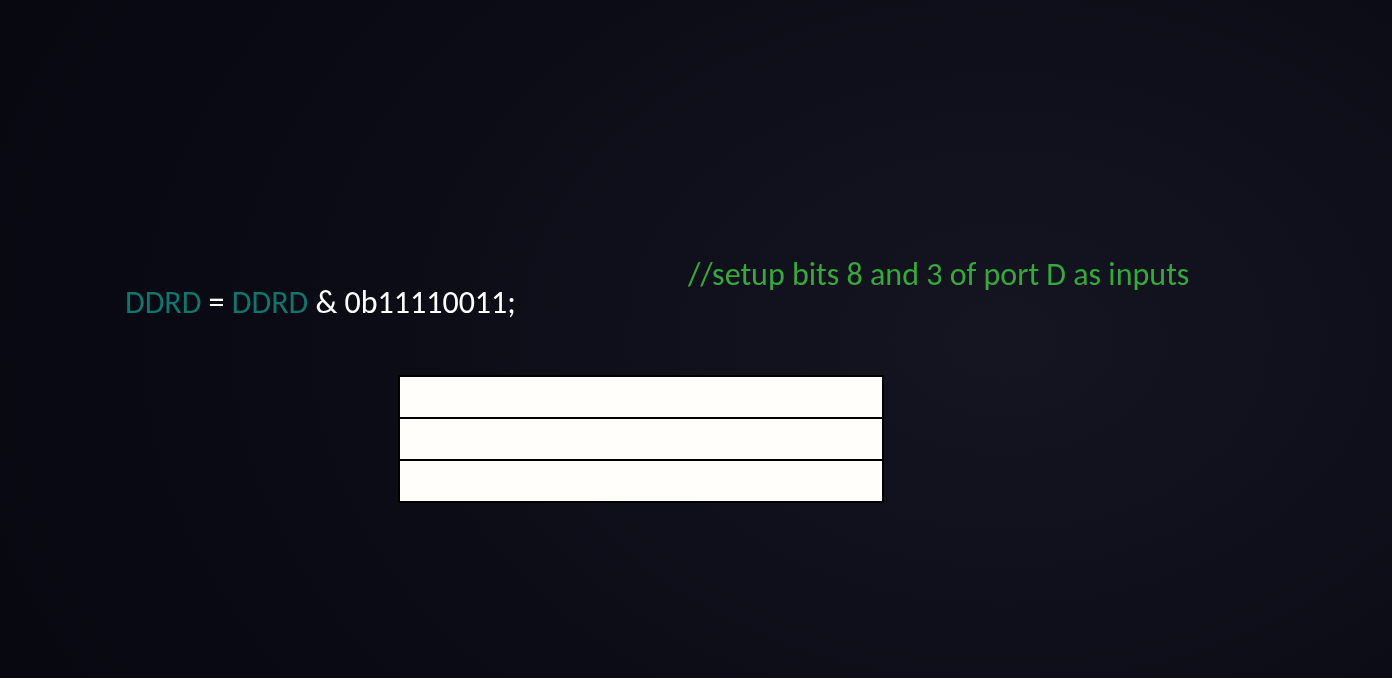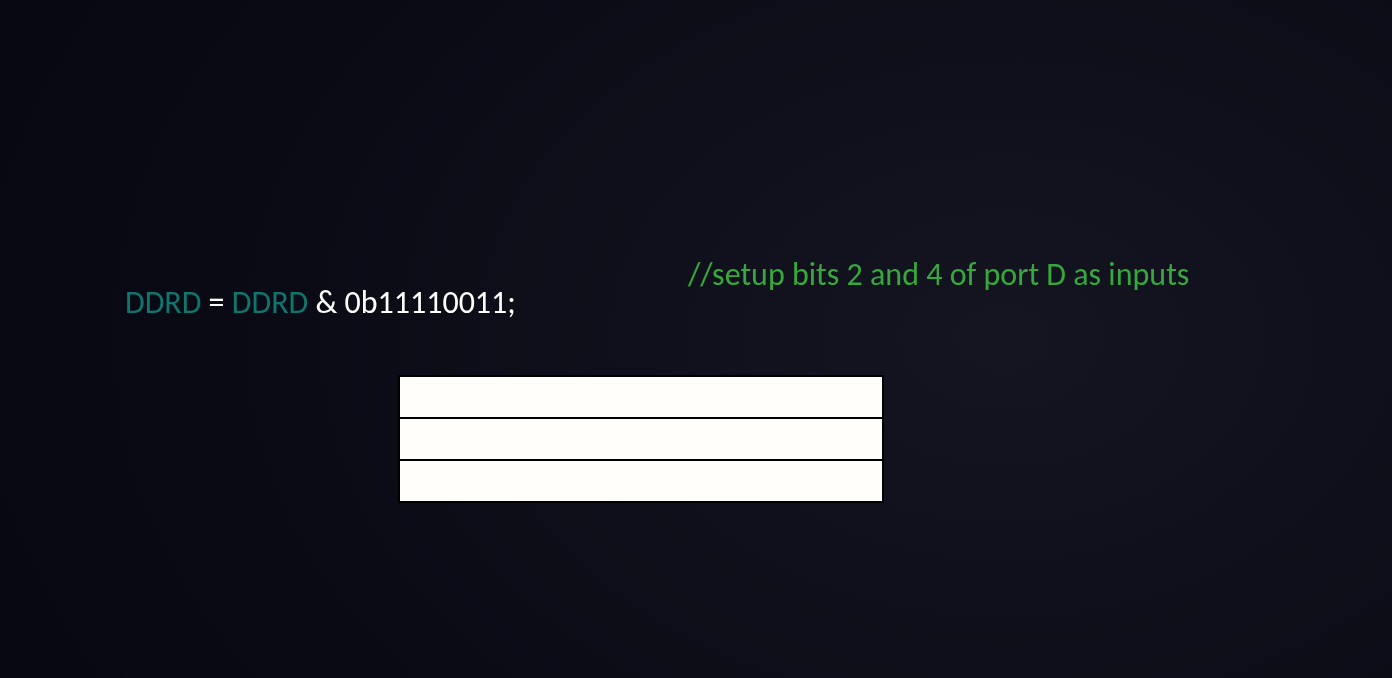--- a/index.html
+++ b/index.html
@@ -62,21 +62,21 @@
 </style>
 </head>
 <body>
 
 <div class="slide">
 
   <div class="code-line">
     <span class="purple">DDRD</span><span class="white"> = </span><span class="purple">DDRD</span><span class="white"> &amp; 0b11110011;</span>
   </div>
 
-  <div class="comment">//setup bits 2 and 4 of port D as inputs</div>
+  <div class="comment">//setup bits 8 and 3 of port D as inputs</div>
 
   <div class="table-wrap">
     <table>
       <tbody>
           <tr>
         <td></td>
       </tr>
       <tr>
         <td></td>
       </tr>

